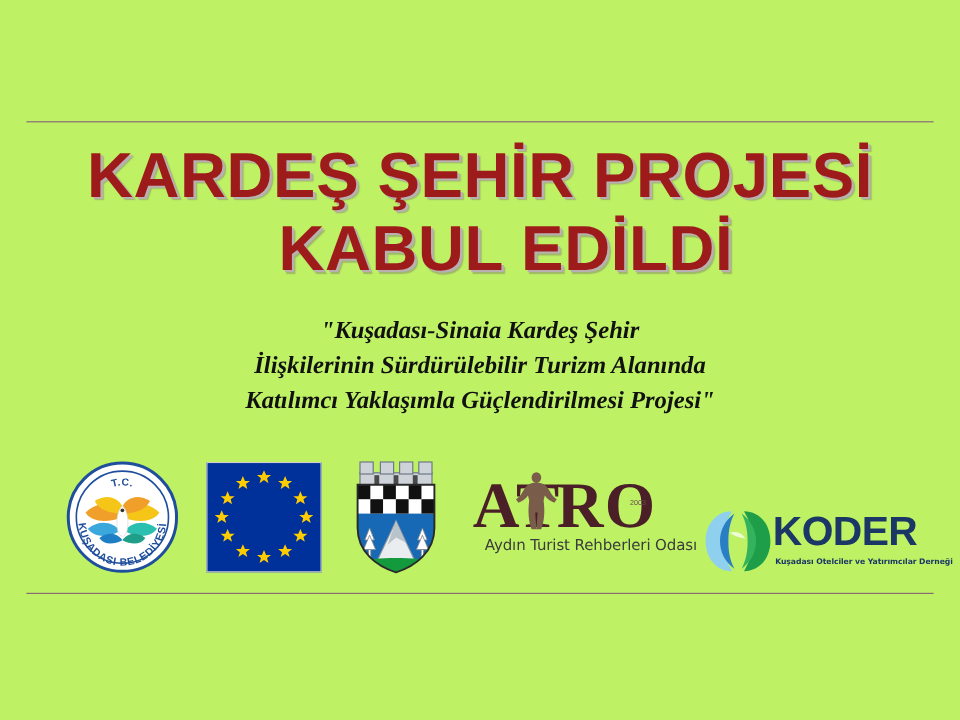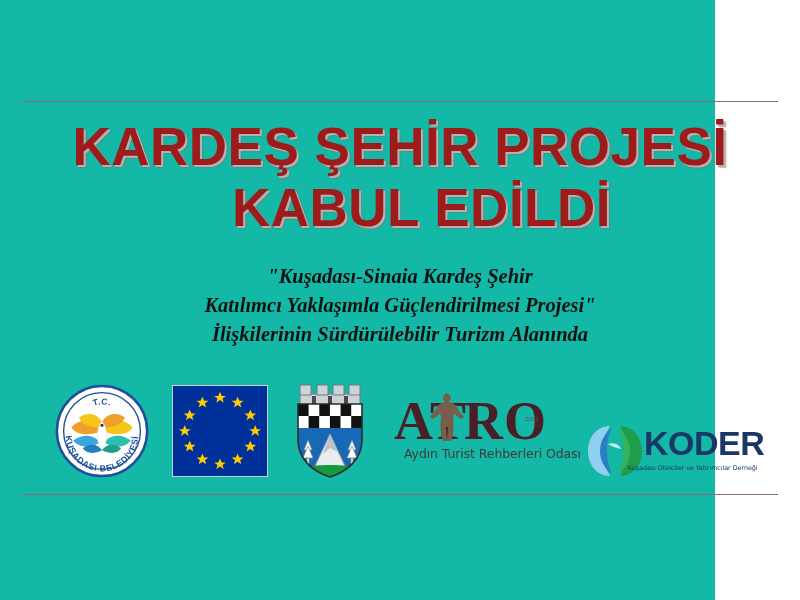--- a/index.html
+++ b/index.html
@@ -11,23 +11,23 @@
   body {
     width: 800px;
     height: 600px;
     overflow: hidden;
     font-family: "Liberation Sans", sans-serif;
     color: #000;
     position: relative;
   }
   .page {
     position: relative;
-    width: 715px;
+    width: 800px;
     height: 600px;
-    background: #14b8a6;
+    background: #bef264;
   }
 
   
   .rule {
     position: absolute;
     left: 22px;
     width: 756px;
     height: 1px;
     background: #8c6a75;
   }
@@ -149,48 +149,48 @@
     top: 10px;
     font-family: "Liberation Sans", sans-serif;
     font-weight: bold;
     font-size: 34px;
     color: #1b3766;
     letter-spacing: -0.5px;
     line-height: 1;
   }
   .koder-tagline {
     position: absolute;
-    left: 42px;
+    left: 60px;
     top: 48px;
     width: 112px;
     text-align: center;
     font-family: "DejaVu Sans", sans-serif;
-    font-weight: normal;
+    font-weight: bold;
     font-size: 6.4px;
     color: #1b3766;
     white-space: nowrap;
     letter-spacing: -0.05px;
   }
 </style>
 </head>
 <body>
 
 <div class="page">
 
   <div class="rule rule-top"></div>
 
   <div class="headline">
     <span class="headline-line">KARDEŞ ŞEHİR PROJESİ</span>
     <span class="headline-line">KABUL EDİLDİ</span>
   </div>
 
   <div class="subtitle">
     <span class="subtitle-line">"Kuşadası-Sinaia Kardeş Şehir</span>
+    <span class="subtitle-line">İlişkilerinin Sürdürülebilir Turizm Alanında</span>
     <span class="subtitle-line">Katılımcı Yaklaşımla Güçlendirilmesi Projesi"</span>
-    <span class="subtitle-line">İlişkilerinin Sürdürülebilir Turizm Alanında</span>
   </div>
 
   <div class="logos">
 
     <div class="logo logo-belediye">
       <svg viewBox="0 0 100 100" width="96" height="96" aria-hidden="true">
         <defs>
           <path id="arcBottom" d="M 12,54 A 38,38 0 0 0 88,54"></path>
           <path id="arcTop" d="M 24,40 A 28,28 0 0 1 76,40"></path>
         </defs>

